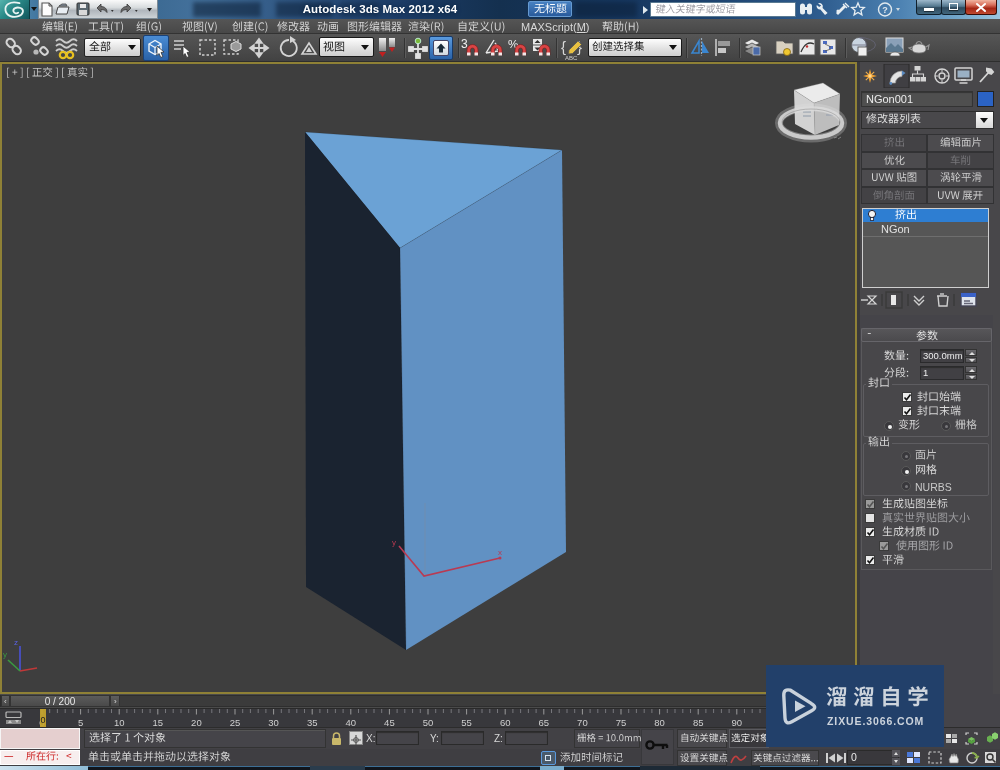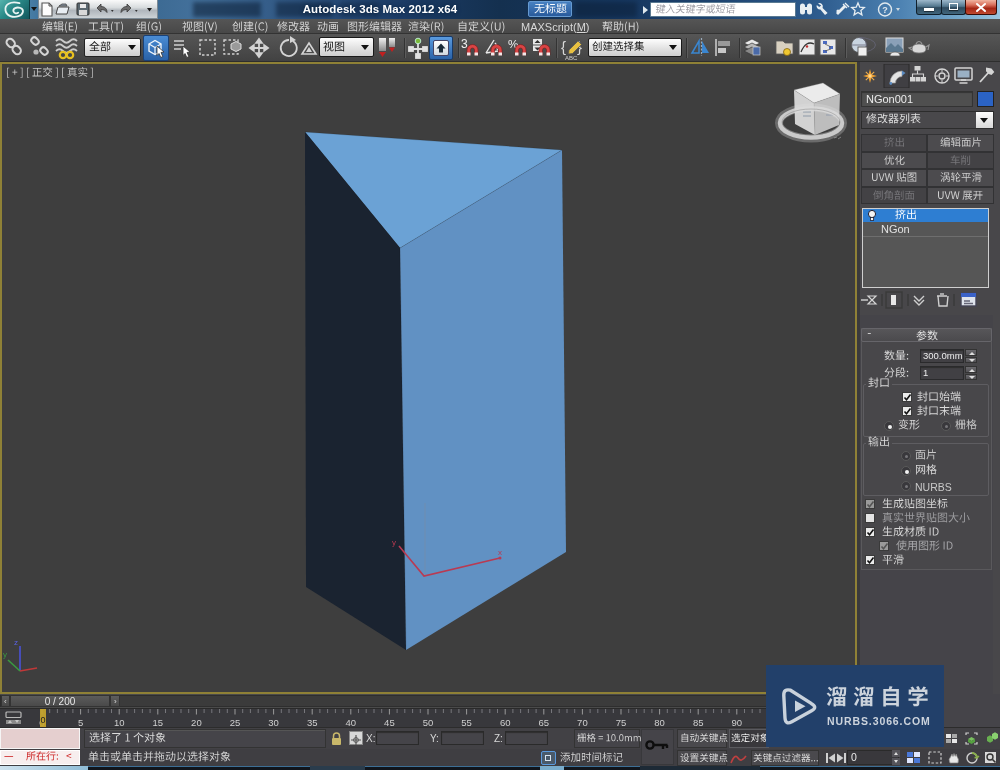--- a/index.html
+++ b/index.html
@@ -795,13 +795,13 @@
     <div style="position:absolute;left:540px;top:766px;width:24px;height:4px;background:#7aadcc"></div>
     <div style="position:absolute;left:640px;top:766px;width:120px;height:4px;background:#1d2a36"></div>
     <div style="position:absolute;left:766px;top:665px;width:178px;height:82px;background:#22406a"></div>
     <svg style="position:absolute;left:778px;top:685px" width="40" height="45" viewBox="0 0 40 45">
       <path d="M12.5 5.2 Q5.5 3.4 5.8 10.6 L7 33 Q7.4 40.2 13.8 36.8 L33.6 25.8 Q40 22.2 33.2 18.4 Z" fill="none" stroke="#c9d2dc" stroke-width="3.4" stroke-linejoin="round"></path>
       <path d="M17 15.5 L27.5 21.3 L17 27 Z" fill="#c9d2dc"></path>
     </svg>
     <svg style="position:absolute;left:826px;top:686px;overflow:visible" width="109.4" height="24.7" viewBox="0 -18.5 109.4 24.7">
       <path d="M1.7 -16.4C2.7 -15.5 4 -14.1 4.6 -13.2L6.4 -14.8C5.8 -15.7 4.4 -16.9 3.4 -17.8ZM0.6 -10.7C1.7 -9.8 3 -8.5 3.6 -7.7L5.4 -9.3C4.7 -10.1 3.3 -11.3 2.2 -12.1ZM1 -0.2L3.2 1.4C4.3 -0.6 5.4 -2.9 6.3 -5L4.4 -6.5C3.3 -4.2 2 -1.7 1 -0.2ZM9.9 -2.1L12.2 -2.1L12.2 -0.8L9.9 -0.8ZM16.9 -2.1L16.9 -0.8L14.5 -0.8L14.5 -2.1ZM9.9 -4L9.9 -5.4L12.2 -5.4L12.2 -4ZM16.9 -4L14.5 -4L14.5 -5.4L16.9 -5.4ZM17.9 -15.2C17.8 -12 17.7 -10.8 17.5 -10.4C17.3 -10.2 17.2 -10.2 16.9 -10.2C16.7 -10.2 16.2 -10.2 15.7 -10.3C16.2 -12 16.4 -13.8 16.4 -15.2ZM12.7 -17.3L12.7 -15.2L14.3 -15.2C14.3 -13.4 14 -10.7 12.3 -8.7C12.9 -8.5 13.9 -8 14.4 -7.7C14.9 -8.4 15.3 -9.2 15.6 -10C15.8 -9.4 16 -8.7 16.1 -8.1C16.9 -8.1 17.6 -8.1 18.1 -8.2C18.7 -8.3 19 -8.4 19.4 -8.9C20 -9.6 20.1 -11.5 20.2 -16.4C20.2 -16.7 20.2 -17.3 20.2 -17.3ZM7.6 -7.4L7.6 1.9L9.9 1.9L9.9 1.2L16.9 1.2L16.9 1.8L19.3 1.8L19.3 -7.4ZM7 -7.8L7 -7.9C7.4 -8.3 7.9 -8.6 11.1 -10.2L11.4 -9.3L13.3 -10.3C12.9 -11.4 12.1 -13.2 11.5 -14.7L9.8 -13.8L10.5 -12.1L8.9 -11.4L8.9 -15.3C10.2 -15.6 11.5 -15.9 12.6 -16.3L11.2 -18.3C10 -17.7 8.2 -17.1 6.6 -16.7L6.6 -11.7C6.6 -10.6 6.2 -9.9 5.8 -9.5C6.1 -9.2 6.8 -8.3 7 -7.8ZM28.8 -16.4C29.8 -15.5 31.1 -14.1 31.7 -13.2L33.5 -14.8C32.9 -15.7 31.5 -16.9 30.5 -17.8ZM27.7 -10.7C28.8 -9.8 30.1 -8.5 30.7 -7.7L32.5 -9.3C31.8 -10.1 30.4 -11.3 29.3 -12.1ZM28.1 -0.2L30.3 1.4C31.4 -0.6 32.5 -2.9 33.4 -5L31.5 -6.5C30.4 -4.2 29.1 -1.7 28.1 -0.2ZM37 -2.1L39.3 -2.1L39.3 -0.8L37 -0.8ZM44 -2.1L44 -0.8L41.6 -0.8L41.6 -2.1ZM37 -4L37 -5.4L39.3 -5.4L39.3 -4ZM44 -4L41.6 -4L41.6 -5.4L44 -5.4ZM45 -15.2C44.9 -12 44.8 -10.8 44.6 -10.4C44.4 -10.2 44.3 -10.2 44 -10.2C43.8 -10.2 43.3 -10.2 42.8 -10.3C43.3 -12 43.5 -13.8 43.5 -15.2ZM39.8 -17.3L39.8 -15.2L41.4 -15.2C41.4 -13.4 41.1 -10.7 39.4 -8.7C40 -8.5 41 -8 41.5 -7.7C42 -8.4 42.4 -9.2 42.7 -10C42.9 -9.4 43.1 -8.7 43.2 -8.1C44 -8.1 44.7 -8.1 45.2 -8.2C45.8 -8.3 46.1 -8.4 46.5 -8.9C47.1 -9.6 47.2 -11.5 47.3 -16.4C47.3 -16.7 47.3 -17.3 47.3 -17.3ZM34.7 -7.4L34.7 1.9L37 1.9L37 1.2L44 1.2L44 1.8L46.4 1.8L46.4 -7.4ZM34.1 -7.8L34.1 -7.9C34.5 -8.3 35 -8.6 38.2 -10.2L38.5 -9.3L40.4 -10.3C40 -11.4 39.2 -13.2 38.6 -14.7L36.9 -13.8L37.6 -12.1L36 -11.4L36 -15.3C37.3 -15.6 38.6 -15.9 39.7 -16.3L38.3 -18.3C37.1 -17.7 35.3 -17.1 33.7 -16.7L33.7 -11.7C33.7 -10.6 33.3 -9.9 32.9 -9.5C33.2 -9.2 33.9 -8.3 34.1 -7.8ZM59.9 -8.4L70.2 -8.4L70.2 -6.2L59.9 -6.2ZM59.9 -10.8L59.9 -13L70.2 -13L70.2 -10.8ZM59.9 -3.8L70.2 -3.8L70.2 -1.6L59.9 -1.6ZM63.4 -18.3C63.3 -17.5 63.1 -16.4 62.8 -15.5L57.3 -15.5L57.3 1.9L59.9 1.9L59.9 0.8L70.2 0.8L70.2 1.9L72.9 1.9L72.9 -15.5L65.5 -15.5C65.9 -16.2 66.2 -17.1 66.5 -18ZM90.7 -7.4L90.7 -6.1L82.5 -6.1L82.5 -3.7L90.7 -3.7L90.7 -1C90.7 -0.7 90.6 -0.6 90.1 -0.6C89.7 -0.6 88.1 -0.6 86.7 -0.7C87.1 0 87.6 1.1 87.8 1.8C89.6 1.8 91 1.8 92 1.4C93 1.1 93.3 0.4 93.3 -0.9L93.3 -3.7L101.7 -3.7L101.7 -6.1L93.3 -6.1L93.3 -6.5C95.2 -7.4 96.9 -8.6 98.2 -9.8L96.6 -11.1L96 -10.9L86.3 -10.9L86.3 -8.7L93.1 -8.7C92.4 -8.2 91.5 -7.8 90.7 -7.4ZM90.1 -17.6C90.6 -16.8 91.2 -15.7 91.5 -14.9L87.9 -14.9L88.7 -15.2C88.3 -16.1 87.5 -17.2 86.7 -18.1L84.5 -17.1C85.1 -16.4 85.6 -15.6 86 -14.9L82.7 -14.9L82.7 -10.1L85.1 -10.1L85.1 -12.6L98.9 -12.6L98.9 -10.1L101.5 -10.1L101.5 -14.9L98.3 -14.9C98.9 -15.6 99.6 -16.5 100.1 -17.3L97.5 -18.1C97 -17.1 96.3 -15.9 95.6 -14.9L92.8 -14.9L94.1 -15.4C93.8 -16.2 93.1 -17.5 92.4 -18.5Z" fill="#ccd3dc"></path>
     </svg>
-    <div style="position:absolute;left:827px;top:715px;font-size:10.5px;font-weight:bold;color:#ccd3dc;letter-spacing:0.9px;font-family:'Liberation Sans'">NURBS.3066.COM</div>
+    <div style="position:absolute;left:827px;top:715px;font-size:10.5px;font-weight:bold;color:#ccd3dc;letter-spacing:0.9px;font-family:'Liberation Sans'">ZIXUE.3066.COM</div>
   </div>
 </body></html>

